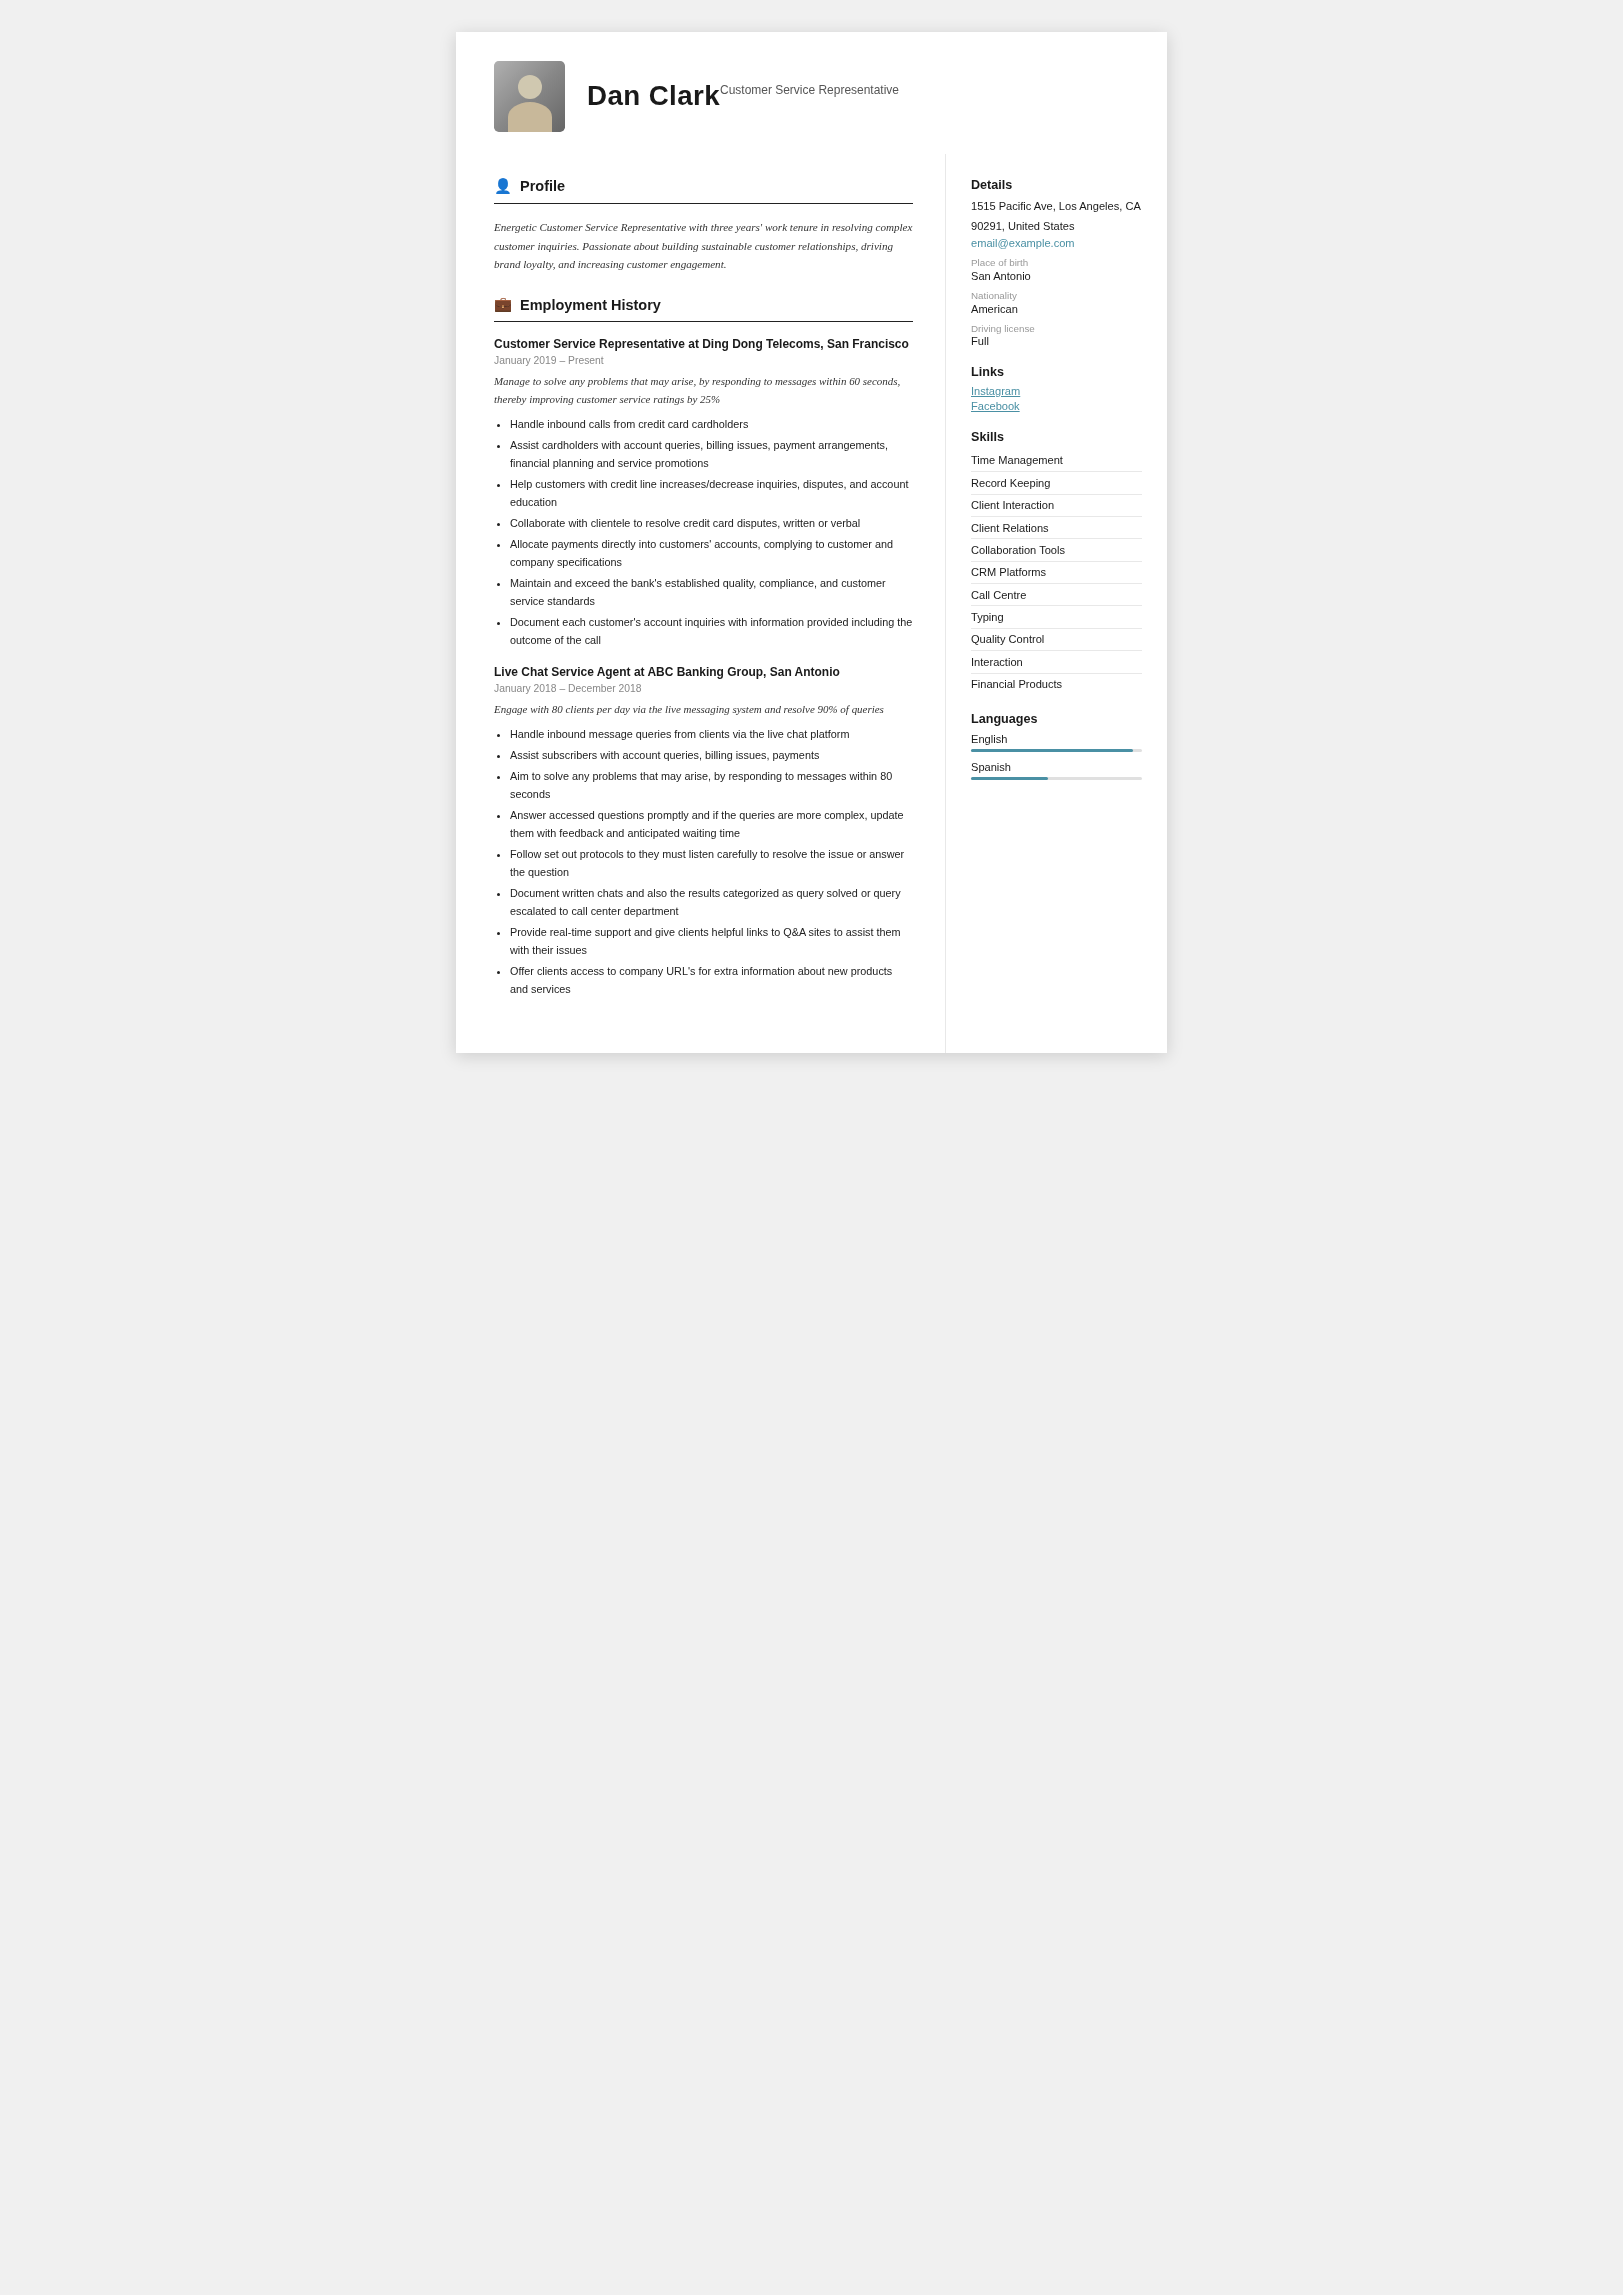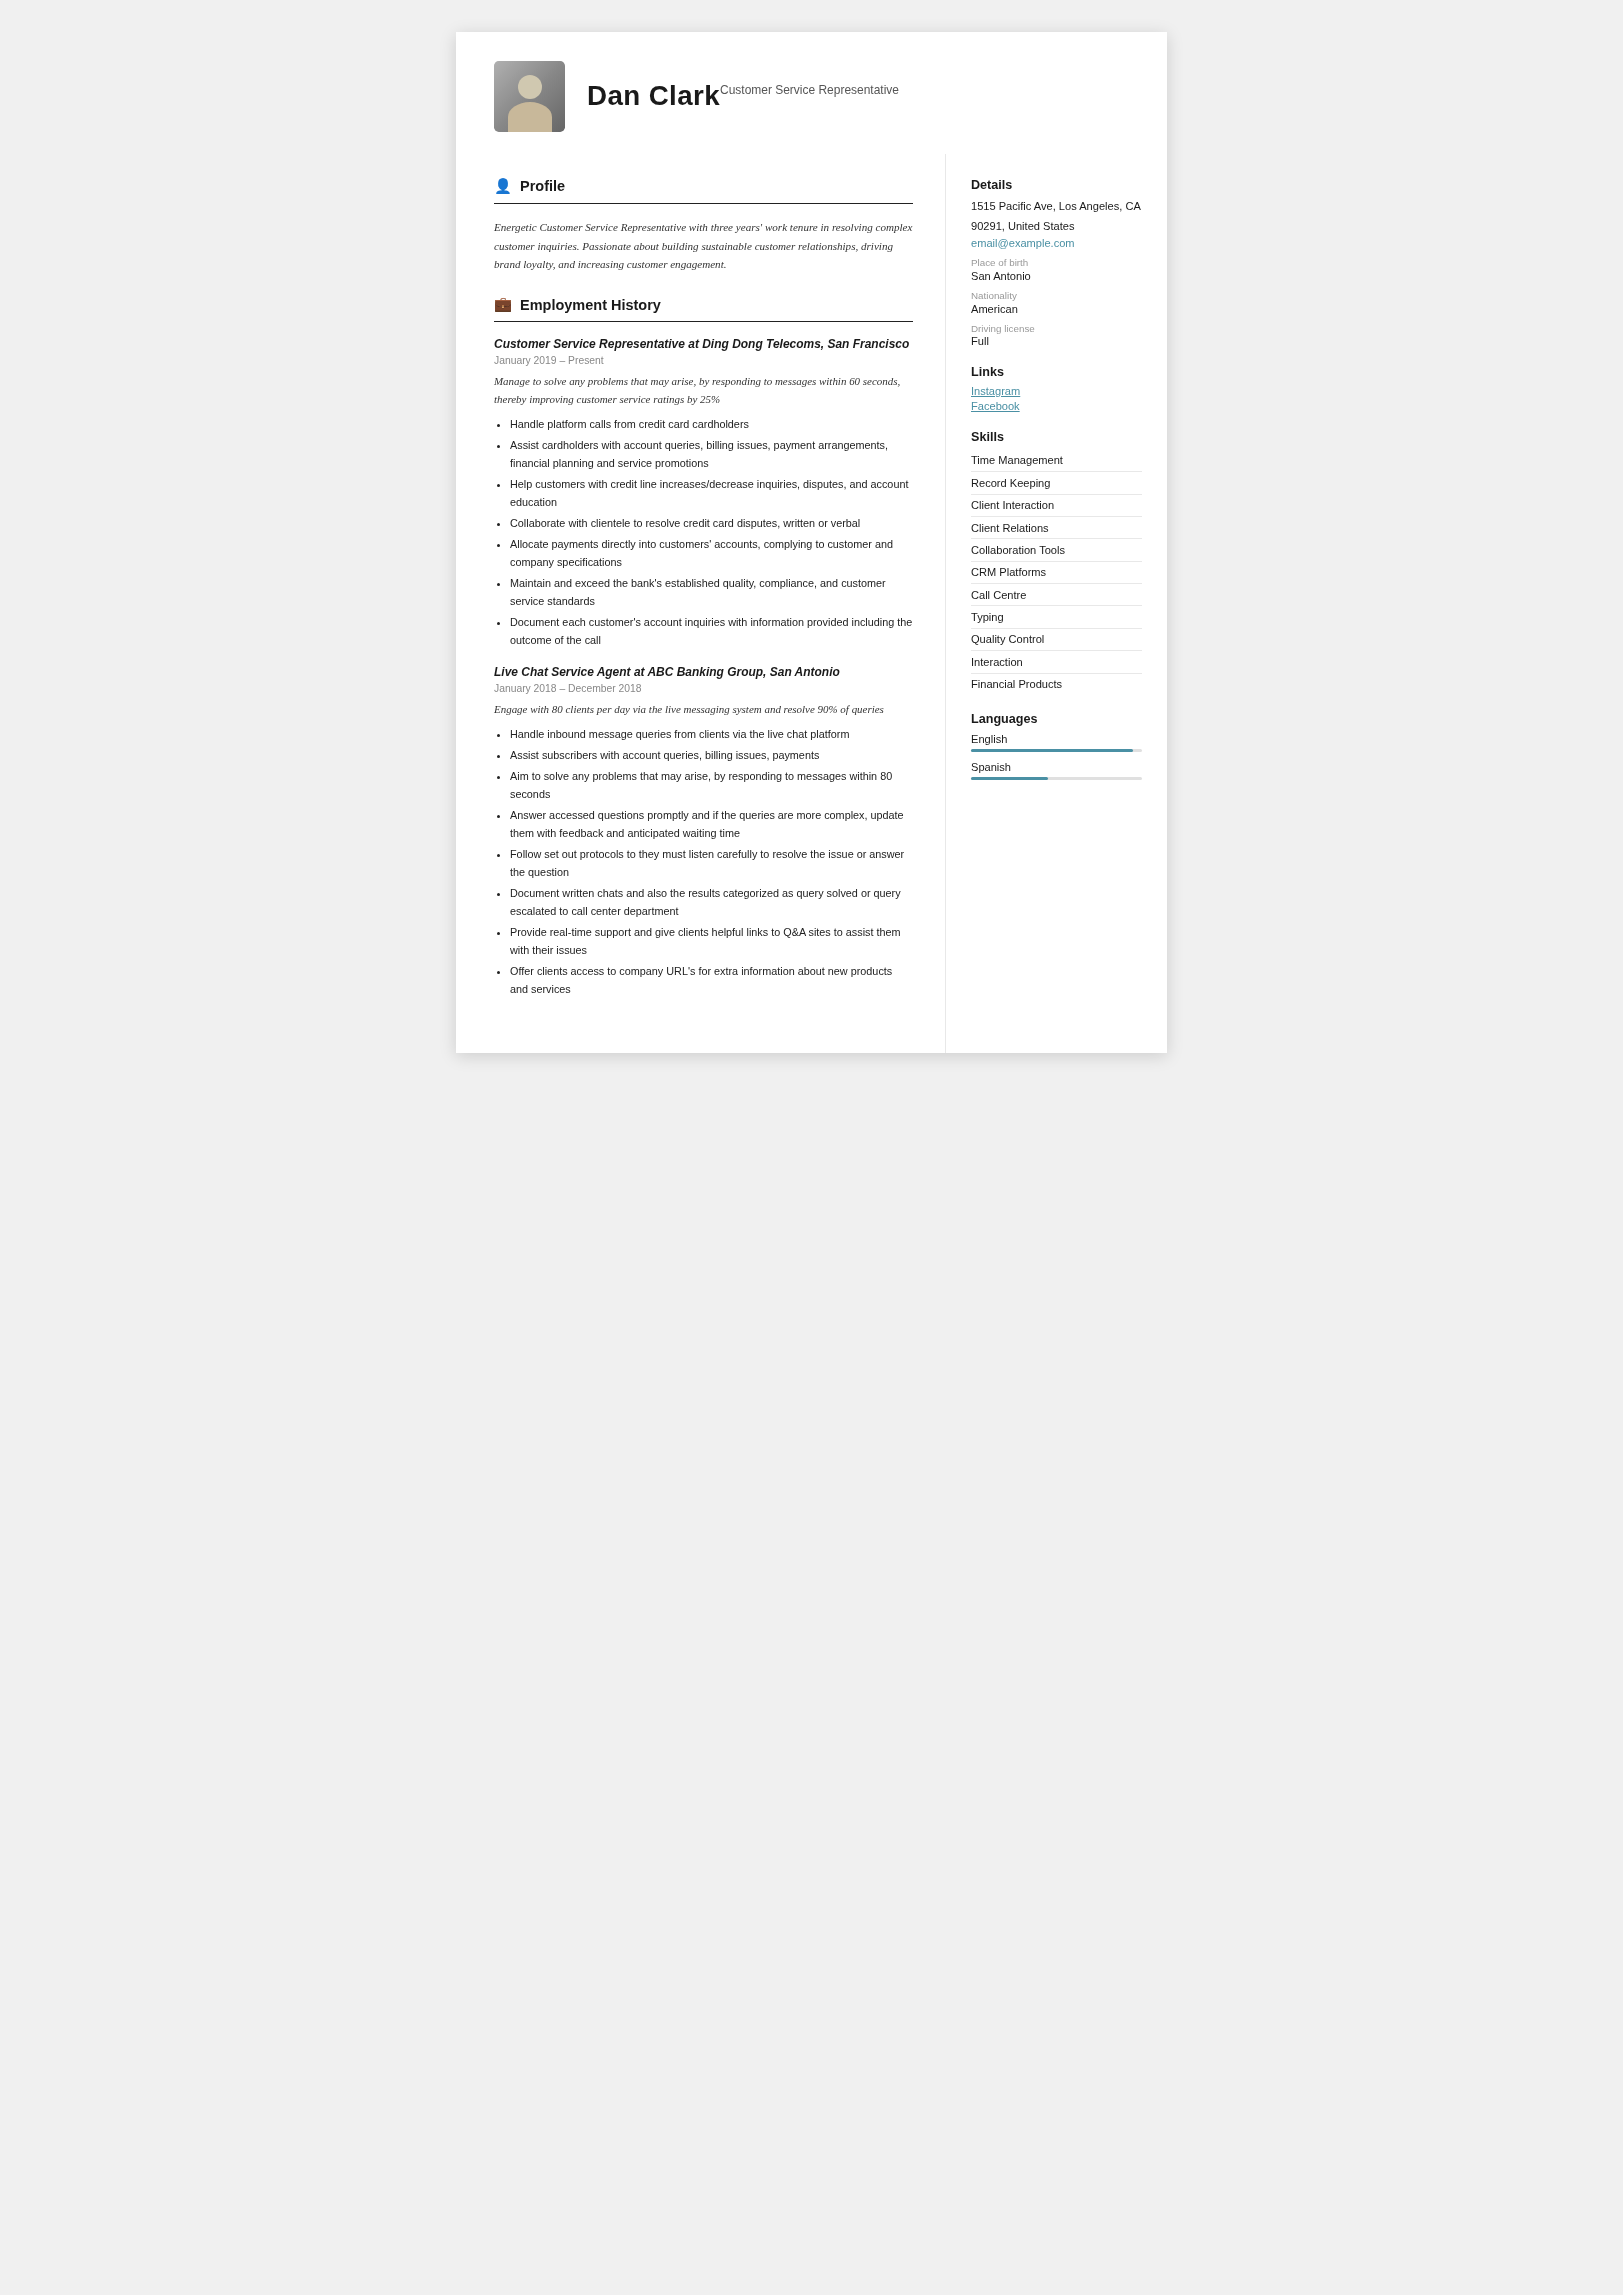--- a/index.html
+++ b/index.html
@@ -127,21 +127,20 @@
       line-height: 1.7;
     }
     
     .job-title {
       font-weight: bold;
       color: #1a1a1a;
       font-size: 0.95em;
       font-family: 'Arial', sans-serif;
       margin-bottom: 1.6px;
       line-height: 1.4;
-      font-style: italic;
     }
     .job-dates {
       color: #888;
       font-size: 0.82em;
       font-family: 'Arial', sans-serif;
       margin-bottom: 6.3px;
     }
     .job-summary {
       font-style: italic;
       color: #333;
@@ -275,21 +274,21 @@
           <span class="section-icon">💼</span>
           <span>Employment History</span>
         </div>
         <hr class="left-hr">
 
         <div>
           <div class="job-title">Customer Service Representative at Ding Dong Telecoms, San Francisco</div>
           <div class="job-dates">January 2019 – Present</div>
           <div class="job-summary">Manage to solve any problems that may arise, by responding to messages within 60 seconds, thereby improving customer service ratings by 25%</div>
           <ul class="job-bullets">
-            <li>Handle platform calls from credit card cardholders</li>
+            <li>Handle inbound calls from credit card cardholders</li>
             <li>Assist cardholders with account queries, billing issues, payment arrangements, financial planning and service promotions</li>
             <li>Help customers with credit line increases/decrease inquiries, disputes, and account education</li>
             <li>Collaborate with clientele to resolve credit card disputes, written or verbal</li>
             <li>Allocate payments directly into customers' accounts, complying to customer and company specifications</li>
             <li>Maintain and exceed the bank's established quality, compliance, and customer service standards</li>
             <li>Document each customer's account inquiries with information provided including the outcome of the call</li>
           </ul>
         </div>
 
         <div>

